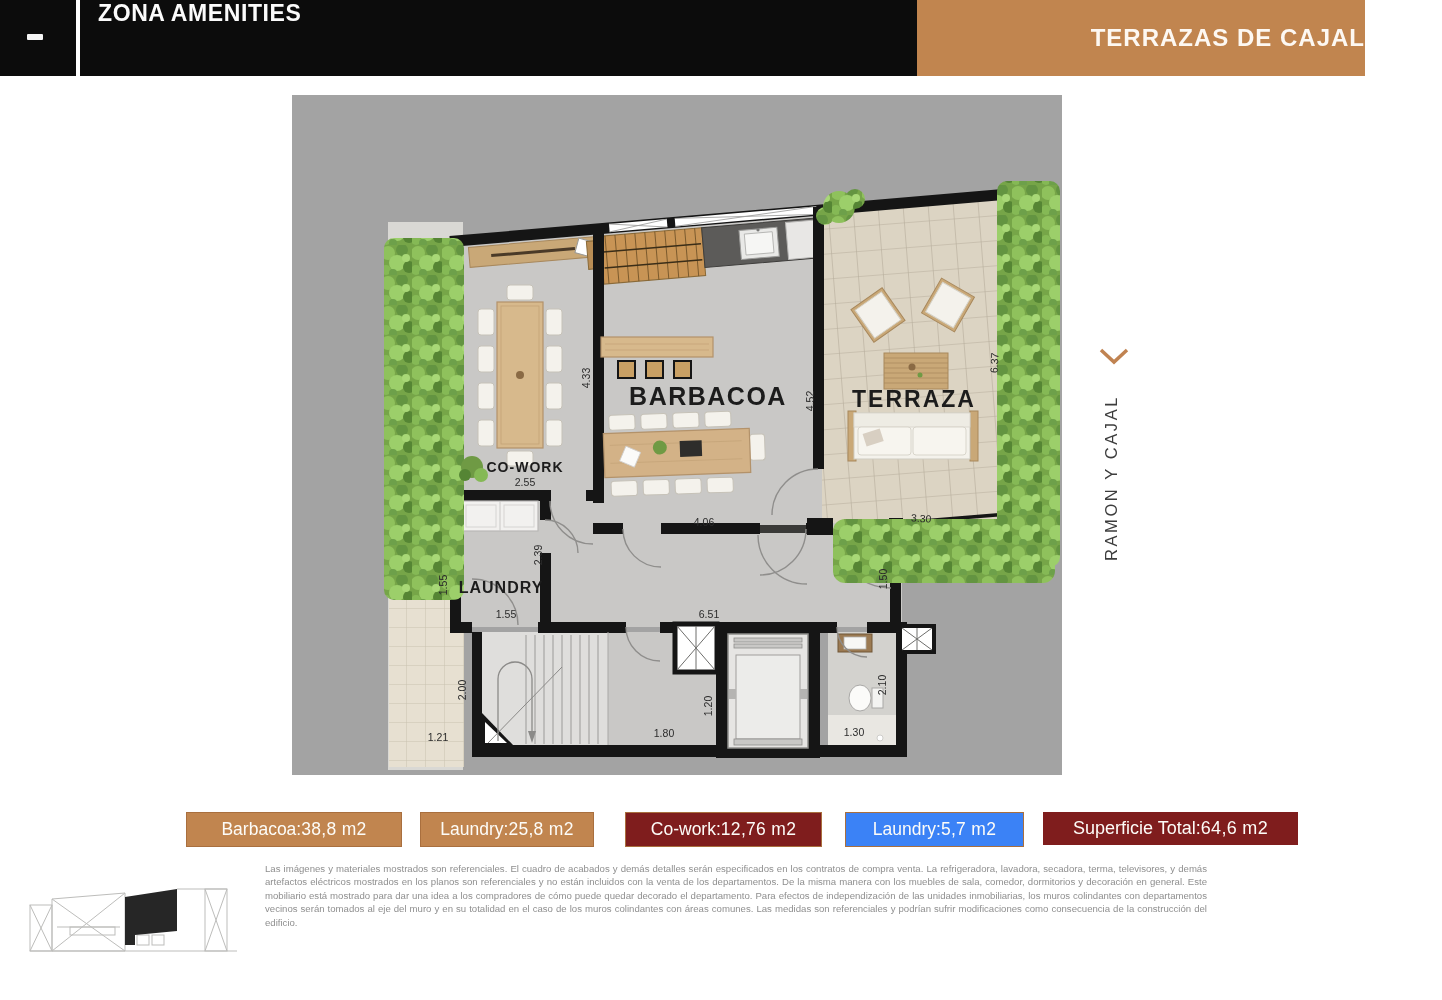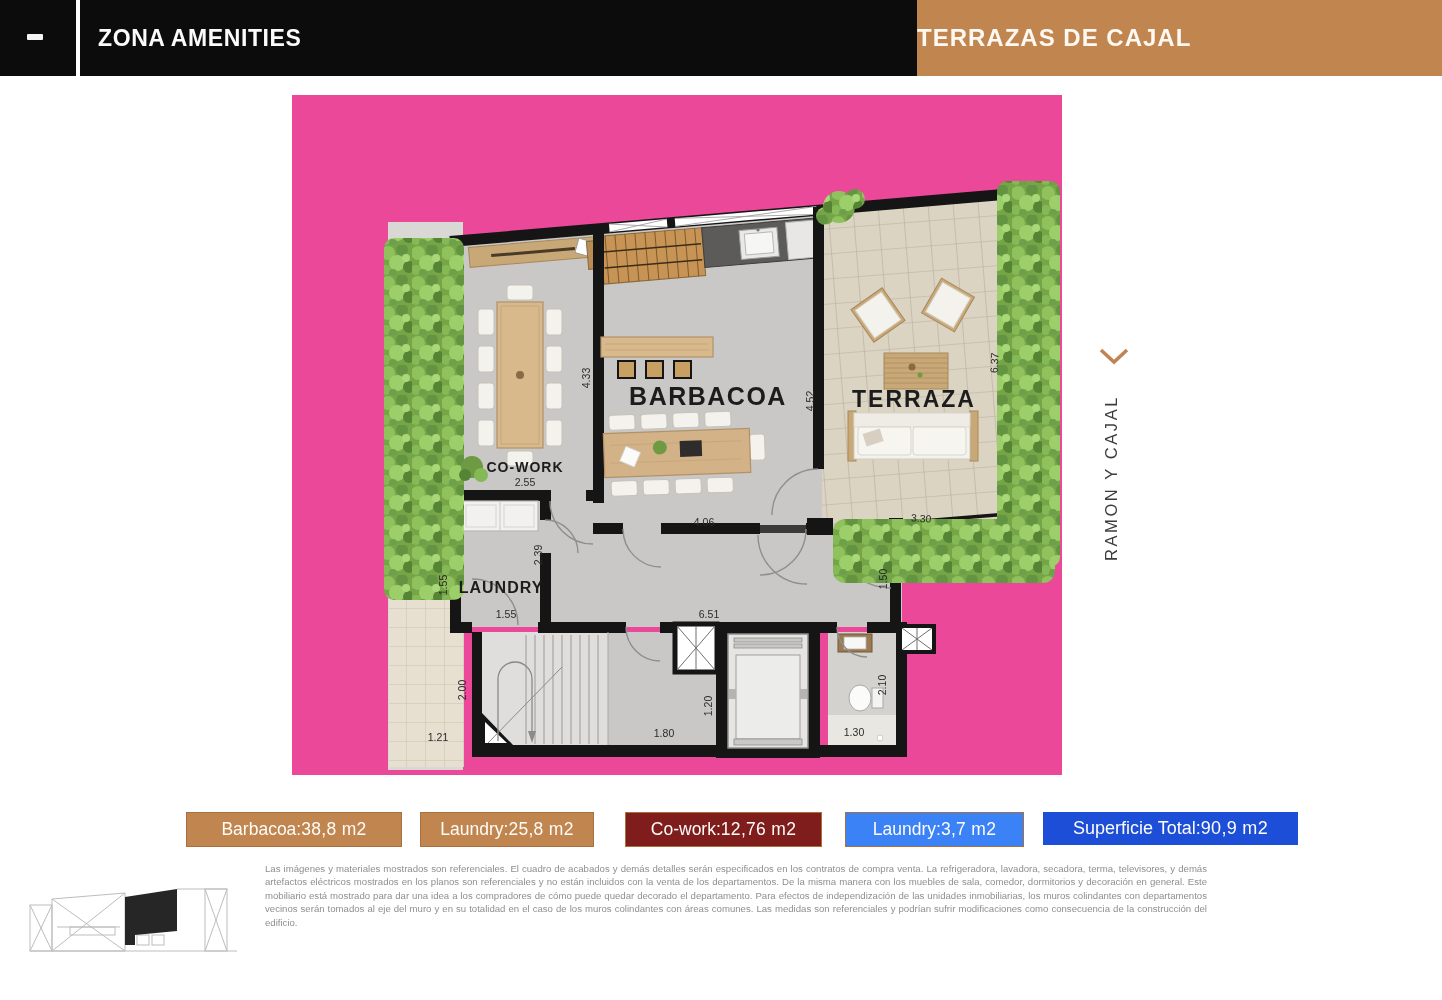--- a/index.html
+++ b/index.html
@@ -2,27 +2,27 @@
 <html><head>
 <meta charset="utf-8">
 <style>
   html,body{margin:0;padding:0;background:#ffffff;}
   .page{position:relative;width:1442px;height:1000px;background:#ffffff;overflow:hidden;
         font-family:"Liberation Sans",sans-serif;}
   
   .hdr-square{position:absolute;left:0;top:0;width:76px;height:76px;background:#0c0c0c;}
   .hdr-dash{position:absolute;left:27px;top:34px;width:16px;height:6px;background:#f5f5f5;border-radius:1px;}
   .hdr-bar{position:absolute;left:80px;top:0;width:837px;height:76px;background:#0c0c0c;
-           display:flex;align-items:center;}
+           display:flex;}
   .hdr-bar .t{color:#fbfbfb;font-size:23px;font-weight:700;letter-spacing:0.6px;margin-left:18px;}
-  .hdr-accent{position:absolute;left:917px;top:0;width:525px;height:76px;
-              display:flex;align-items:center;justify-content:flex-start;}
+  .hdr-accent{position:absolute;left:917px;top:0;width:448px;height:76px;
+              display:flex;align-items:center;justify-content:flex-end;}
   .hdr-accent .t{color:#fdf8f2;font-size:24px;font-weight:700;letter-spacing:1px;}
   
-  .plan-card{position:absolute;left:292px;top:95px;width:770px;height:680px;background:#ec4899;}
+  .plan-card{position:absolute;left:292px;top:95px;width:770px;height:680px;background:#a3a3a3;}
   
   .street-chevron{position:absolute;left:1098px;top:347px;}
   .street-label{position:absolute;left:1013px;top:467px;width:200px;height:22px;
                 transform:rotate(-90deg);transform-origin:center;
                 text-align:center;font-size:16.5px;letter-spacing:2.6px;color:#3d3d3d;font-weight:400;}
   
   .chip{position:absolute;top:812px;height:33px;display:flex;align-items:center;justify-content:center;
         gap:0;color:#fdfcf8;font-size:17.5px;}
   .chip.accent{border:1px solid #a96f3e;}
   .chip .v{letter-spacing:0.3px;text-align:right;}
@@ -327,25 +327,25 @@
   <div class="chip accent" style="left:420px;width:172px;background:#c1854f">
     <span>Laundry:</span>
     <span class="v">25,8 m2</span>
   </div>
   <div class="chip accent" style="left:625px;width:195px;background:#7f1d1d">
     <span>Co-work:</span>
     <span class="v">12,76 m2</span>
   </div>
   <div class="chip accent" style="left:845px;width:177px;background:#3b82f6">
     <span>Laundry:</span>
-    <span class="v">3,7 m2</span>
-  </div>
-  <div class="chip" style="left:1043px;width:255px;background:#1d4ed8;font-size:18px">
+    <span class="v">5,7 m2</span>
+  </div>
+  <div class="chip" style="left:1043px;width:255px;background:#7f1d1d;font-size:18px">
     <span>Superficie Total:</span>
-    <span class="v">90,9 m2</span>
+    <span class="v">64,6 m2</span>
   </div>
 
   <svg class="logo" width="215" height="85" viewBox="0 0 215 85">
     <g stroke="#bdbdbb" stroke-width="1" fill="none">
       <line x1="5" y1="68" x2="212" y2="68"></line>
       <rect x="5" y="22" width="22" height="46"></rect>
       <path d="M5,22 L27,68 M27,22 L5,68"></path>
       <polygon points="27,16 100,10 100,68 27,68"></polygon>
       <path d="M27,16 L100,68 M100,10 L27,68"></path>
       <line x1="32" y1="44" x2="95" y2="44"></line>

